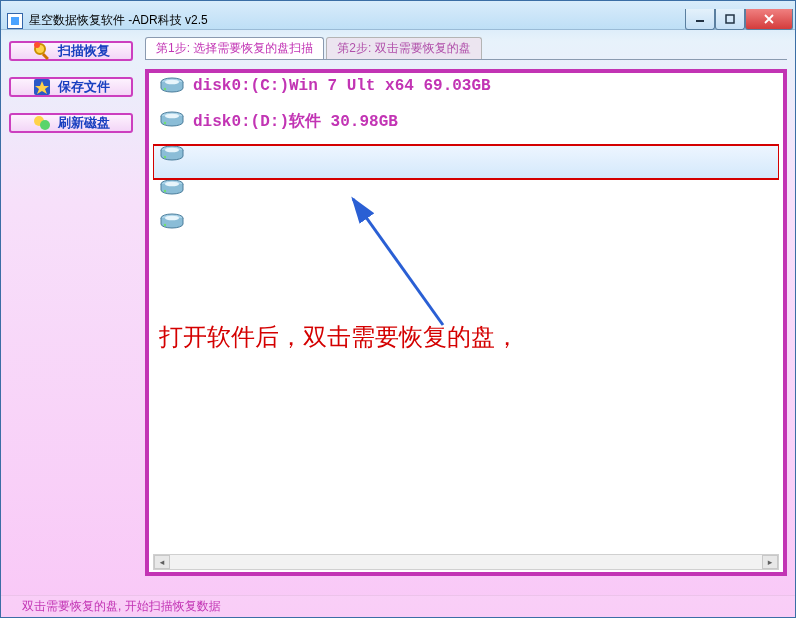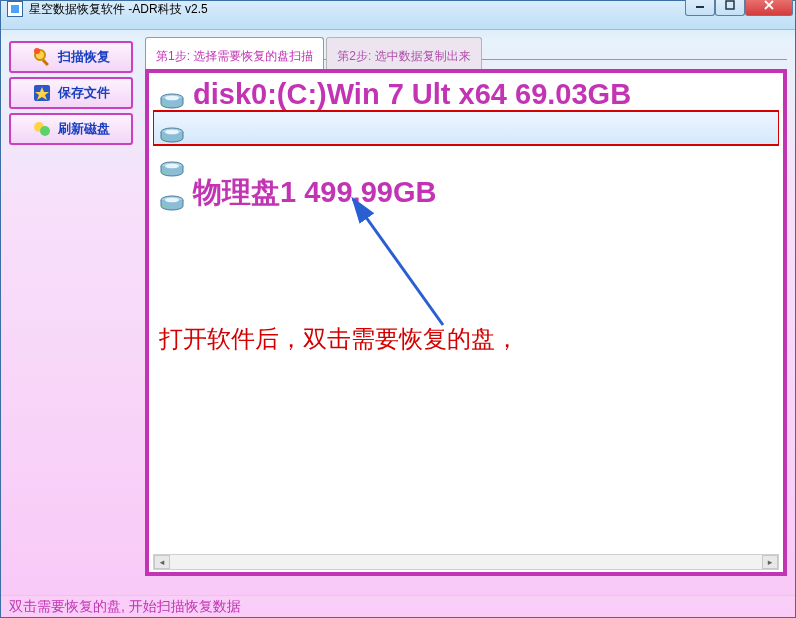--- a/index.html
+++ b/index.html
@@ -3,64 +3,64 @@
 <meta charset="utf-8">
 <style>
   html,body{margin:0;padding:0;font-family:"Microsoft YaHei","SimSun",Arial,sans-serif;}
   .win{
     width:796px;height:618px;box-sizing:border-box;
     background:linear-gradient(180deg,#c6e2f7 0,#e7f2fb 40px,#f7e0fa 200px,#f9c8f7 618px);
     border:1px solid #3b6ea5;position:relative;
   }
   
   .titlebar{
-    height:28px;display:flex;align-items:flex-start;
+    height:28px;display:flex;align-items:flex-end;
     background:linear-gradient(180deg,#d9ecfb 0,#bedff6 100%);
     border-bottom:1px solid #9abbd6;
   }
   .titlebar .appicon{width:16px;height:16px;margin:0 6px;background:#fff;border:1px solid #3366aa;box-sizing:border-box;position:relative}
   .titlebar .appicon::after{content:"";position:absolute;left:3px;top:3px;width:8px;height:8px;background:#4aa3ff}
   .titlebar .title{font-size:12px;color:#000;flex:1;white-space:nowrap}
   .winbtns{display:flex;height:20px;margin-right:2px;margin-top:-6px}
   .winbtn{width:28px;height:20px;border:1px solid #5a7fa0;border-top:none;border-radius:0 0 3px 3px;display:flex;align-items:center;justify-content:center}
   .winbtn.min,.winbtn.max{background:linear-gradient(180deg,#e4f1fb,#c5e0f6);}
   .winbtn.close{width:46px;background:linear-gradient(180deg,#f08080,#d43c3c);}
   .winbtn svg{display:block}
   
   .body{position:absolute;left:0;right:0;top:28px;bottom:21px;}
   .sidebar{position:absolute;left:8px;top:12px;width:124px}
   .sbtn{
-    height:32px;margin-bottom:4px;border:2px solid #cc3fbf;border-radius:3px;
+    height:20px;margin-bottom:16px;border:2px solid #cc3fbf;border-radius:3px;
     background:linear-gradient(180deg,#fdf2fe,#f3d6f7);
     display:flex;align-items:center;justify-content:center;padding:0 6px;box-sizing:border-box;
   }
   .sbtn .sic{width:20px;height:20px;margin-right:6px;flex:0 0 20px}
   .sbtn .lbl{font-size:13px;font-weight:bold;color:#1a40c0}
   
   .tabs{position:absolute;left:144px;top:8px;right:8px;height:22px;display:flex;border-bottom:1px solid #8a9ab0}
-  .tab{height:21px;line-height:21px;font-size:12px;color:#c234b4;padding:8px 10px;border:1px solid #8a9ab0;border-bottom:none;margin-right:2px;background:#f1e6f6;border-radius:3px 3px 0 0}
+  .tab{height:21px;line-height:21px;font-size:12px;color:#c234b4;padding:0 10px;border:1px solid #8a9ab0;border-bottom:none;margin-right:2px;background:#f1e6f6;border-radius:3px 3px 0 0}
   .tab.inactive{background:#ece5f0;color:#b04faa;border-color:#b4b4b4}
   .tab.active{background:#fff}
   
   .listwrap{
     position:absolute;left:144px;top:40px;right:8px;bottom:20px;
     border:4px solid #c234b4;background:#fff;box-sizing:border-box;
   }
   .listinner{position:absolute;left:4px;right:4px;top:4px;bottom:20px;overflow:hidden}
-  .row{display:flex;align-items:flex-end;height:34px;padding:0 6px;font-family:Liberation Sans, sans-serif;font-size:29px;font-weight:bold;color:#c234b4}
+  .row{display:flex;align-items:flex-start;height:34px;padding:0 6px;font-family:Liberation Mono, monospace;font-size:16px;font-weight:bold;color:#c234b4}
   .row .dicon{width:26px;height:18px;margin-right:8px;flex:0 0 26px}
   .row.sel{background:linear-gradient(180deg,#eef6ff,#d3e8fb);outline:2px solid #d40000;outline-offset:-1px}
-  .annot{position:absolute;left:6px;top:245px;right:6px;font-family:Liberation Sans, sans-serif;font-size:24px;color:#d40000;line-height:34px}
+  .annot{position:absolute;left:6px;top:245px;right:6px;font-family:Liberation Mono, monospace;font-size:24px;color:#d40000;line-height:34px}
   .arrow{position:absolute;pointer-events:none}
   
   .hscroll{position:absolute;left:4px;right:4px;bottom:2px;height:16px;background:#f2f2f2;border:1px solid #d0d0d0;box-sizing:border-box;display:flex}
   .hscroll .arr{width:16px;height:14px;background:#e8e8e8;border:1px solid #c8c8c8;box-sizing:border-box;display:flex;align-items:center;justify-content:center;font-size:9px;color:#606060}
   .hscroll .track{flex:1}
   
-  .status{position:absolute;left:0;right:0;bottom:0;height:21px;line-height:21px;font-size:14px;color:#c234b4;padding-left:8px;background:rgba(255,255,255,0.1);border-top:1px solid rgba(0,0,0,0.05)}
+  .status{position:absolute;left:0;right:0;bottom:0;height:21px;line-height:21px;font-size:12px;color:#c234b4;padding-left:21px;background:rgba(255,255,255,0.1);border-top:1px solid rgba(0,0,0,0.05)}
   
   .dicon svg{width:26px;height:18px;display:block}
 </style>
 </head>
 <body>
 
 <div class="win">
 
   <div class="titlebar">
     <div class="appicon"></div>
@@ -112,37 +112,48 @@
               <circle cx="7" cy="8" r="5" fill="#ffd24a"></circle>
               <circle cx="13" cy="12" r="5" fill="#5ad46a"></circle>
             </svg>
         </span>
         <span class="lbl">刷新磁盘</span>
       </div>
     </div>
 
     <div class="tabs">
       <div class="tab active">第1步: 选择需要恢复的盘扫描</div>
-      <div class="tab inactive">第2步: 选中数据复制出来</div>
+      <div class="tab inactive">第2步: 双击需要恢复的盘</div>
     </div>
 
     <div class="listwrap">
       <div class="listinner">
 
         <div class="row">
             <span class="dicon">
               <svg viewBox="0 0 26 18">
                 <ellipse cx="13" cy="5" rx="11" ry="4" fill="#a9d2e8" stroke="#4a7d9b"></ellipse>
                 <path d="M2 5 v6 a11 4 0 0 0 22 0 v-6" fill="#8bbdd7" stroke="#4a7d9b"></path>
                 <ellipse cx="13" cy="5" rx="7" ry="2.3" fill="#e8f5fb"></ellipse>
                 <circle cx="6" cy="12" r="1.2" fill="#6fe06f"></circle>
               </svg>
             </span>
             <span>disk0:(C:)Win 7 Ult x64 69.03GB</span>
           </div>
+          <div class="row">
+            <span class="dicon">
+              <svg viewBox="0 0 26 18">
+                <ellipse cx="13" cy="5" rx="11" ry="4" fill="#a9d2e8" stroke="#4a7d9b"></ellipse>
+                <path d="M2 5 v6 a11 4 0 0 0 22 0 v-6" fill="#8bbdd7" stroke="#4a7d9b"></path>
+                <ellipse cx="13" cy="5" rx="7" ry="2.3" fill="#e8f5fb"></ellipse>
+                <circle cx="6" cy="12" r="1.2" fill="#6fe06f"></circle>
+              </svg>
+            </span>
+            <span>disk0:(D:)软件 30.98GB</span>
+          </div>
           <div class="row sel">
             <span class="dicon">
               <svg viewBox="0 0 26 18">
                 <ellipse cx="13" cy="5" rx="11" ry="4" fill="#a9d2e8" stroke="#4a7d9b"></ellipse>
                 <path d="M2 5 v6 a11 4 0 0 0 22 0 v-6" fill="#8bbdd7" stroke="#4a7d9b"></path>
                 <ellipse cx="13" cy="5" rx="7" ry="2.3" fill="#e8f5fb"></ellipse>
                 <circle cx="6" cy="12" r="1.2" fill="#6fe06f"></circle>
               </svg>
             </span>
           </div>
@@ -158,21 +169,20 @@
           </div>
           <div class="row">
             <span class="dicon">
               <svg viewBox="0 0 26 18">
                 <ellipse cx="13" cy="5" rx="11" ry="4" fill="#a9d2e8" stroke="#4a7d9b"></ellipse>
                 <path d="M2 5 v6 a11 4 0 0 0 22 0 v-6" fill="#8bbdd7" stroke="#4a7d9b"></path>
                 <ellipse cx="13" cy="5" rx="7" ry="2.3" fill="#e8f5fb"></ellipse>
                 <circle cx="6" cy="12" r="1.2" fill="#6fe06f"></circle>
               </svg>
             </span>
-            <span>物理盘1 499.99GB</span>
           </div>
 
         <div class="annot">
           <div>打开软件后，双击需要恢复的盘，</div>
         </div>
 
         <svg class="arrow" width="640" height="500" style="left:0;top:0">
           <defs>
             <marker id="ah" markerWidth="10" markerHeight="10" refX="8" refY="3" orient="auto">
               <path d="M0,0 L9,3 L0,6 Z" fill="#2a5fd4"></path>

